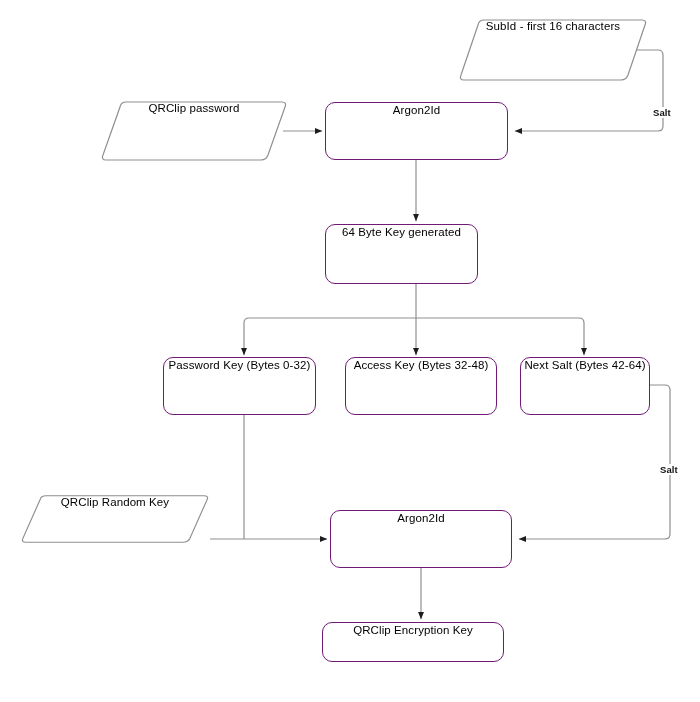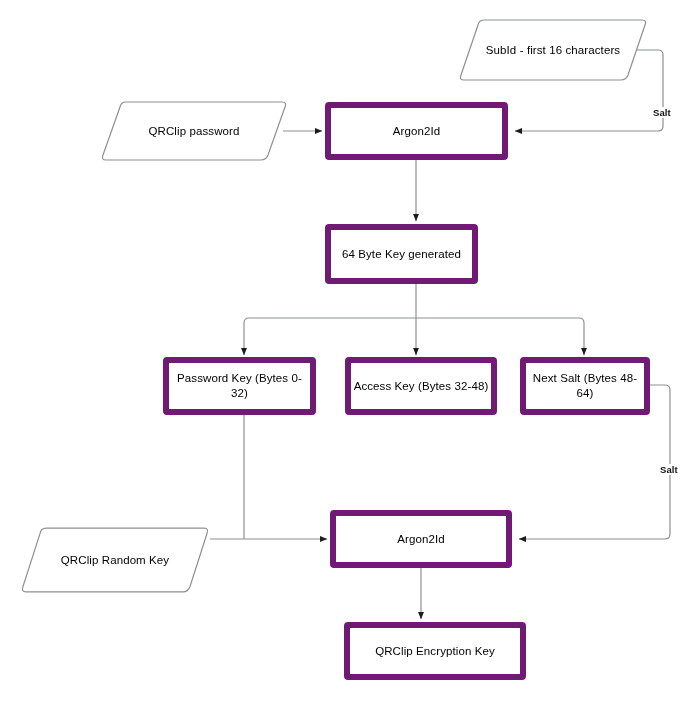--- a/index.html
+++ b/index.html
@@ -23,31 +23,31 @@
     position: absolute;
     left: 0;
     top: 0;
     width: 700px;
     height: 702px;
   }
   .node {
     position: absolute;
     box-sizing: border-box;
     display: flex;
-    align-items: center;
+    align-items: flex-start;
     justify-content: center;
     text-align: center;
     color: #000000;
     font-size: 11.5px;
     line-height: 1.3;
     letter-spacing: 0.1px;
   }
   .node.rect {
-    border: 6px solid #701a75;
-    border-radius: 4px;
+    border: 1px solid #701a75;
+    border-radius: 10px;
     background: #ffffff;
   }
   .node.para {
     background: transparent;
     border: none;
   }
   .para .para-shape {
     position: absolute;
     left: 0; top: 0;
     width: 100%;
@@ -128,35 +128,35 @@
 
   <div class="node rect" style="left:163px; top:357px; width:153px; height:58px;">
     <span>Password Key (Bytes 0-32)</span>
   </div>
 
   <div class="node rect" style="left:345px; top:357px; width:152px; height:58px;">
     <span>Access Key (Bytes 32-48)</span>
   </div>
 
   <div class="node rect" style="left:520px; top:357px; width:130px; height:58px;">
-    <span>Next Salt (Bytes 48-64)</span>
+    <span>Next Salt (Bytes 42-64)</span>
   </div>
 
-  <div class="node para" style="left:20px; top:527px; width:190px; height:66px;">
+  <div class="node para" style="left:20px; top:495px; width:190px; height:48px;">
     <svg class="para-shape" viewBox="0 0 190 60" preserveAspectRatio="none">
       <path d="M20,6 Q21,1 26,1 L184,1 Q189,1 187,6 L170,54 Q168,59 163,59 L6,59 Q1,59 3,54 Z" fill="#ffffff" stroke="#8d8f91" stroke-width="1.2"></path>
     </svg>
     <span class="para-label">QRClip Random Key</span>
   </div>
 
   <div class="node rect" style="left:330px; top:510px; width:182px; height:58px;">
     <span>Argon2Id</span>
   </div>
 
-  <div class="node rect" style="left:344px; top:622px; width:182px; height:58px;">
+  <div class="node rect" style="left:322px; top:622px; width:182px; height:40px;">
     <span>QRClip Encryption Key</span>
   </div>
 
   <div class="edge-label" style="left:652px; top:107px;">
     <span>Salt</span>
   </div>
 
   <div class="edge-label" style="left:659px; top:464px;">
     <span>Salt</span>
   </div>

